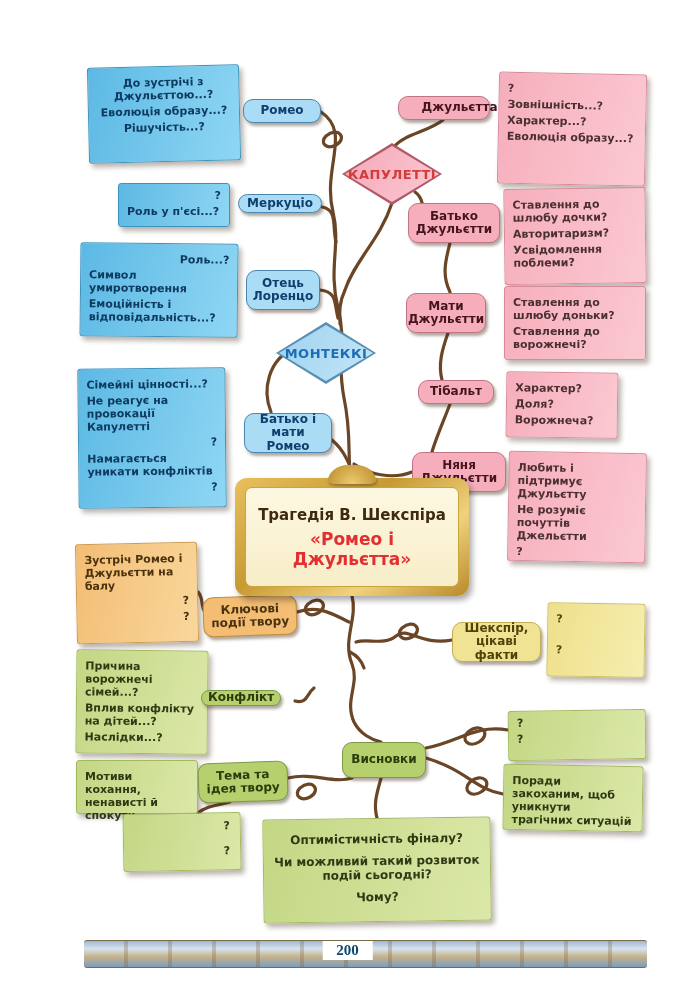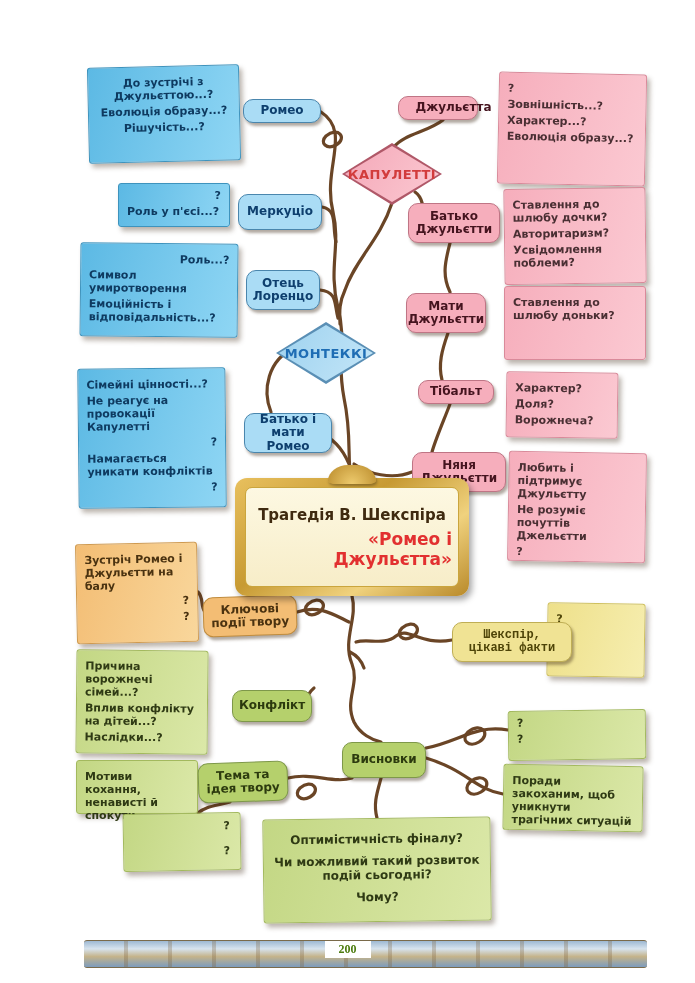--- a/index.html
+++ b/index.html
@@ -56,36 +56,36 @@
   .frame::before{
     content:"";position:absolute;top:-13px;left:50%;transform:translateX(-50%);
     width:48px;height:19px;border-radius:50% 50% 20% 20% / 100% 100% 20% 20%;
     background:radial-gradient(circle at 50% 100%,#eecb6e,#b98a2a);
     box-shadow:1px 2px 3px rgba(0,0,0,.3);
   }
   .frame-inner{
     height:100%;border-radius:7px;border:1px solid #caa53d;
     background:linear-gradient(180deg,#fdf8e2,#f7edc8);
     display:flex;flex-direction:column;align-items:center;justify-content:center;gap:5px;
-    padding:4px 6px;box-sizing:border-box;text-align:right;
+    padding:4px 6px;box-sizing:border-box;text-align:center;
   }
   .frame-t1{font-size:15px;font-weight:bold;color:#3f2a10;}
   .frame-t2{font-size:17px;font-weight:bold;color:#e23030;}
 
   .footer-band{
     position:absolute;z-index:2;left:84px;top:940px;width:563px;height:26px;
     background:
       repeating-linear-gradient(90deg,rgba(120,90,50,0) 0 40px,rgba(120,90,50,.28) 40px 44px),
       linear-gradient(180deg,#9db8d2,#d7e3ee 30%,#c4b38a 60%,#7d9cbd);
     border-top:1px solid #7a6a4a;border-bottom:1px solid #7a6a4a;border-radius:3px;
   }
   .page-number{
     position:absolute;z-index:5;left:50%;top:941px;transform:translateX(-50%);
     background:#ffffff;padding:1px 14px;font-family:"Liberation Serif",serif;
-    font-size:12px;font-weight:bold;color:#4d7c0f;
+    font-size:15px;font-weight:bold;color:#0c4a6e;
   }
 </style>
 </head>
 <body>
 
 <div class="canvas">
 
   <svg class="links" viewBox="0 0 695 983">
     <path d="M321,112 C352,132 322,168 333,212 C341,246 328,268 338,308 C347,344 336,356 344,398 C352,436 347,458 351,478"></path>
     <path d="M326,136 c 12,-10 22,2 10,9 c -9,5 -17,-2 -10,-9"></path>
@@ -151,40 +151,41 @@
   </div>
 
   <div class="note pink" style="left:504px;top:188px;width:142px;height:96px;transform:rotate(-.8deg);">
     <div class="line">Ставлення до шлюбу дочки?</div>
     <div class="line">Авторитаризм?</div>
     <div class="line">Усвідомлення поблеми?</div>
   </div>
 
   <div class="note pink" style="left:504px;top:286px;width:142px;height:74px;">
     <div class="line">Ставлення до шлюбу доньки?</div>
+    <div class="line">Ставлення до ворожнечі?</div>
   </div>
 
   <div class="note pink" style="left:506px;top:372px;width:112px;height:66px;transform:rotate(.8deg);">
     <div class="line">Характер?</div>
     <div class="line">Доля?</div>
     <div class="line">Ворожнеча?</div>
   </div>
 
   <div class="note pink" style="left:508px;top:452px;width:138px;height:110px;transform:rotate(1deg);">
     <div class="line">Любить і підтримує Джульєтту</div>
     <div class="line">Не розуміє почуттів Джельєтти</div>
     <div class="line">?</div>
   </div>
 
   <div class="tag blue" style="left:243px;top:99px;width:78px;height:24px;">Ромео</div>
-  <div class="tag blue" style="left:238px;top:194px;width:84px;height:36px;">Меркуціо</div>
+  <div class="tag blue" style="left:238px;top:194px;width:84px;height:19px;">Меркуціо</div>
   <div class="tag blue" style="left:246px;top:270px;width:74px;height:40px;">Отець Лоренцо</div>
   <div class="tag blue" style="left:244px;top:413px;width:88px;height:40px;text-align:center;">Батько і мати Ромео</div>
 
-  <div class="tag pink" style="left:398px;top:96px;width:80px;height:24px;padding-left:37px;">Джульєтта</div>
+  <div class="tag pink" style="left:398px;top:96px;width:92px;height:24px;padding-left:37px;">Джульєтта</div>
   <div class="tag pink" style="left:408px;top:203px;width:92px;height:40px;">Батько Джульєтти</div>
   <div class="tag pink" style="left:406px;top:293px;width:80px;height:40px;">Мати Джульєтти</div>
   <div class="tag pink" style="left:418px;top:380px;width:76px;height:24px;">Тібальт</div>
   <div class="tag pink" style="left:412px;top:452px;width:94px;height:40px;">Няня Джульєтти</div>
 
   <div class="diamond capulet" style="left:342px;top:143px;width:100px;height:62px;">
     <div class="d-outer"></div>
     <div class="d-inner"></div>
     <div class="d-text">КАПУЛЕТТІ</div>
   </div>
@@ -201,33 +202,33 @@
     </div>
   </div>
 
   <div class="note orange" style="left:76px;top:543px;width:122px;height:100px;transform:rotate(-1.2deg);">
     <div class="line">Зустріч Ромео і Джульєтти на балу</div>
     <div class="line r">?</div>
     <div class="line r">?</div>
   </div>
   <div class="tag orange" style="left:203px;top:596px;width:94px;height:40px;transform:rotate(-2deg);">Ключові події твору</div>
 
-  <div class="tag yellow" style="left:452px;top:622px;width:120px;height:40px;font-family:Liberation Mono, monospace;">Шекспір, цікаві факти</div>
+  <div class="tag yellow" style="left:452px;top:622px;width:89px;height:40px;">Шекспір, цікаві факти</div>
   <div class="note yellow" style="left:547px;top:603px;width:98px;height:74px;transform:rotate(1deg);">
     <div class="line">?</div>
     <div class="line" style="margin-top:18px;">?</div>
   </div>
 
 
   <div class="note green" style="left:76px;top:650px;width:132px;height:104px;transform:rotate(.6deg);">
     <div class="line">Причина ворожнечі сімей...?</div>
     <div class="line">Вплив конфлікту на дітей...?</div>
     <div class="line">Наслідки...?</div>
   </div>
-  <div class="tag green" style="left:232px;top:690px;width:80px;height:32px;">Конфлікт</div>
+  <div class="tag green" style="left:201px;top:690px;width:80px;height:16px;border-radius:11px;">Конфлікт</div>
 
   <div class="note green" style="left:508px;top:710px;width:138px;height:50px;transform:rotate(-.8deg);padding:3px 8px;">
     <div class="line">?</div>
     <div class="line">?</div>
   </div>
 
   <div class="tag green" style="left:342px;top:742px;width:84px;height:36px;">Висновки</div>
 
   <div class="tag green" style="left:198px;top:762px;width:90px;height:40px;transform:rotate(-2deg);">Тема та ідея твору</div>
   <div class="note green" style="left:76px;top:760px;width:122px;height:54px;">

